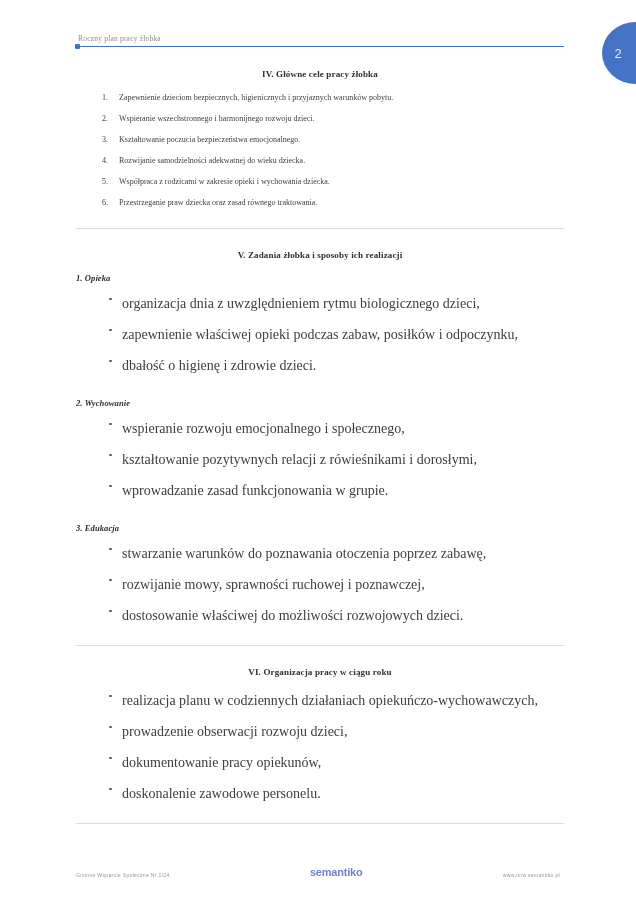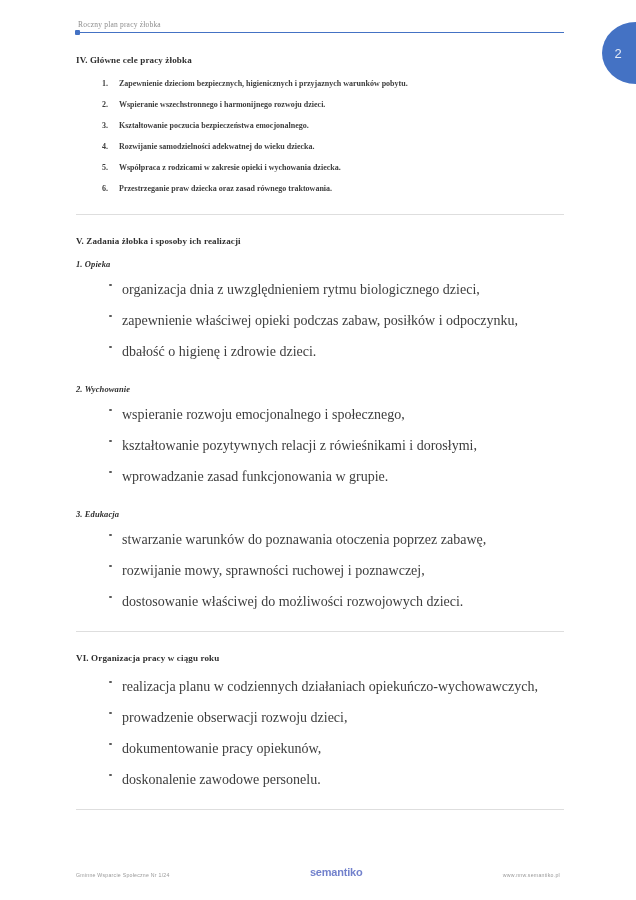--- a/index.html
+++ b/index.html
@@ -42,21 +42,21 @@
   .page {
     position: absolute;
     left: 0;
     top: 0;
     width: 636px;
     height: 900px;
   }
   .content {
     position: absolute;
     left: 76px;
-    top: 20px;
+    top: 34px;
     width: 488px;
   }
 
   
   .running-head {
     font-size: 7.5px;
     color: #8d8d8d;
     letter-spacing: .2px;
     margin: 0 0 3px 2px;
     font-family: "Liberation Serif", serif;
@@ -77,36 +77,36 @@
     border-radius: 1px;
   }
 
   
   h2.section-title {
     font-size: 9px;
     font-weight: bold;
     color: #2f2f2f;
     margin: 0 0 13px 0;
     letter-spacing: .15px;
+    text-align: center;
   }
   h3.sub-title {
     font-size: 8.5px;
     font-weight: bold;
     color: #2f2f2f;
     margin: 0 0 10px 0;
     letter-spacing: .1px;
     font-style: italic;
   }
 
   
   ol.num-list {
     margin: 0 0 0 0;
     padding: 0 0 0 34px;
     list-style: decimal;
-    font-weight: bold;
   }
   ol.num-list > li {
     font-size: 8px;
     line-height: 1.5;
     color: #3d3d3d;
     margin-bottom: 9px;
     text-align: justify;
     padding-left: 9px;
   }
   ol.num-list > li::marker {

